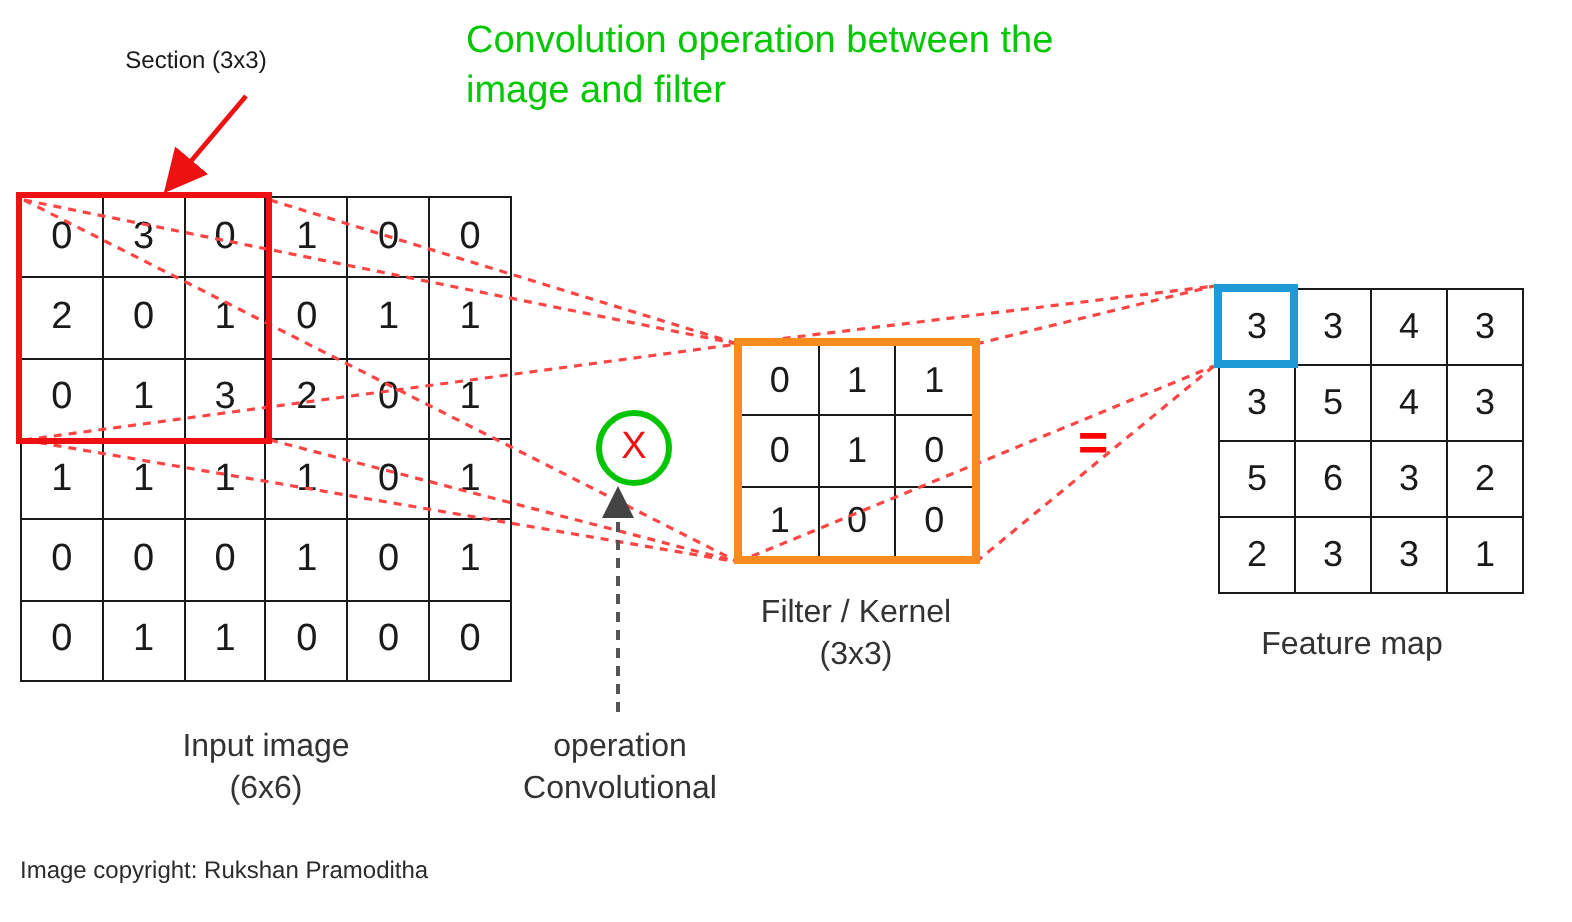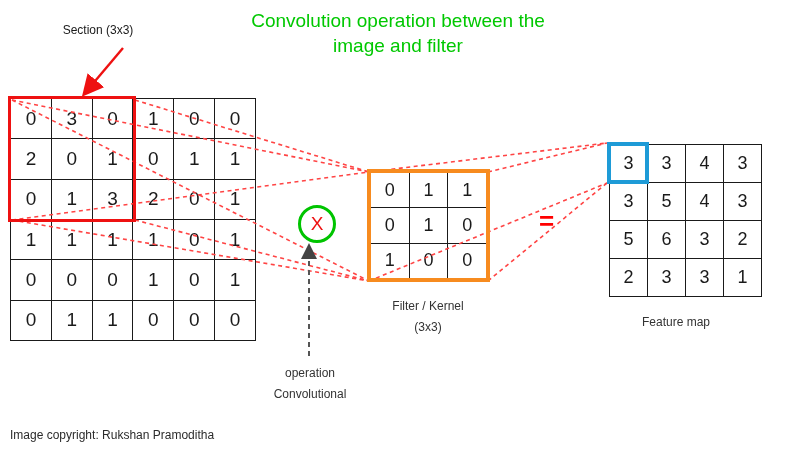--- a/index.html
+++ b/index.html
@@ -14,21 +14,20 @@
     background: #ffffff;
     font-family: "Liberation Sans", sans-serif;
     overflow: hidden;
   }
   
   #title {
     position: absolute;
     left: 233px;
     top: 8px;
     width: 330px;
-    text-align: center;
     font-size: 19px;
     line-height: 25px;
     color: #00C800;
   }
   
   .grid {
     position: absolute;
     display: grid;
     box-sizing: border-box;
     border-top: 1px solid #1a1a1a;
@@ -120,21 +119,21 @@
     width: 786px;
     height: 461px;
     z-index: 5;
     pointer-events: none;
   }
 
   
   .label {
     position: absolute;
     text-align: center;
-    font-size: 12px;
+    font-size: 16px;
     line-height: 21px;
     color: #333333;
   }
   #section-label {
     left: 18px; top: 20px; width: 160px;
     font-size: 12px; color: #1a1a1a;
   }
   #input-label { left: 53px; top: 363px; width: 160px; }
   #convop-label { left: 230px; top: 363px; width: 160px; }
   #filter-label { left: 348px; top: 296px; width: 160px; }
@@ -215,20 +214,24 @@
       <div class="cell">0</div>
       <div class="cell">1</div>
       <div class="cell">0</div>
       <div class="cell">1</div>
       <div class="cell">1</div>
       <div class="cell">0</div>
       <div class="cell">0</div>
       <div class="cell">0</div>
     </div>
   <div id="section-box"></div>
+  <div class="label" id="input-label">
+    <div>Input image</div>
+    <div>(6x6)</div>
+  </div>
 
   <div id="times-op">X</div>
 
   <div class="label" id="convop-label">
     <div>operation</div>
     <div>Convolutional</div>
   </div>
 
   <div class="grid" id="filter-grid">
       <div class="cell">0</div>

